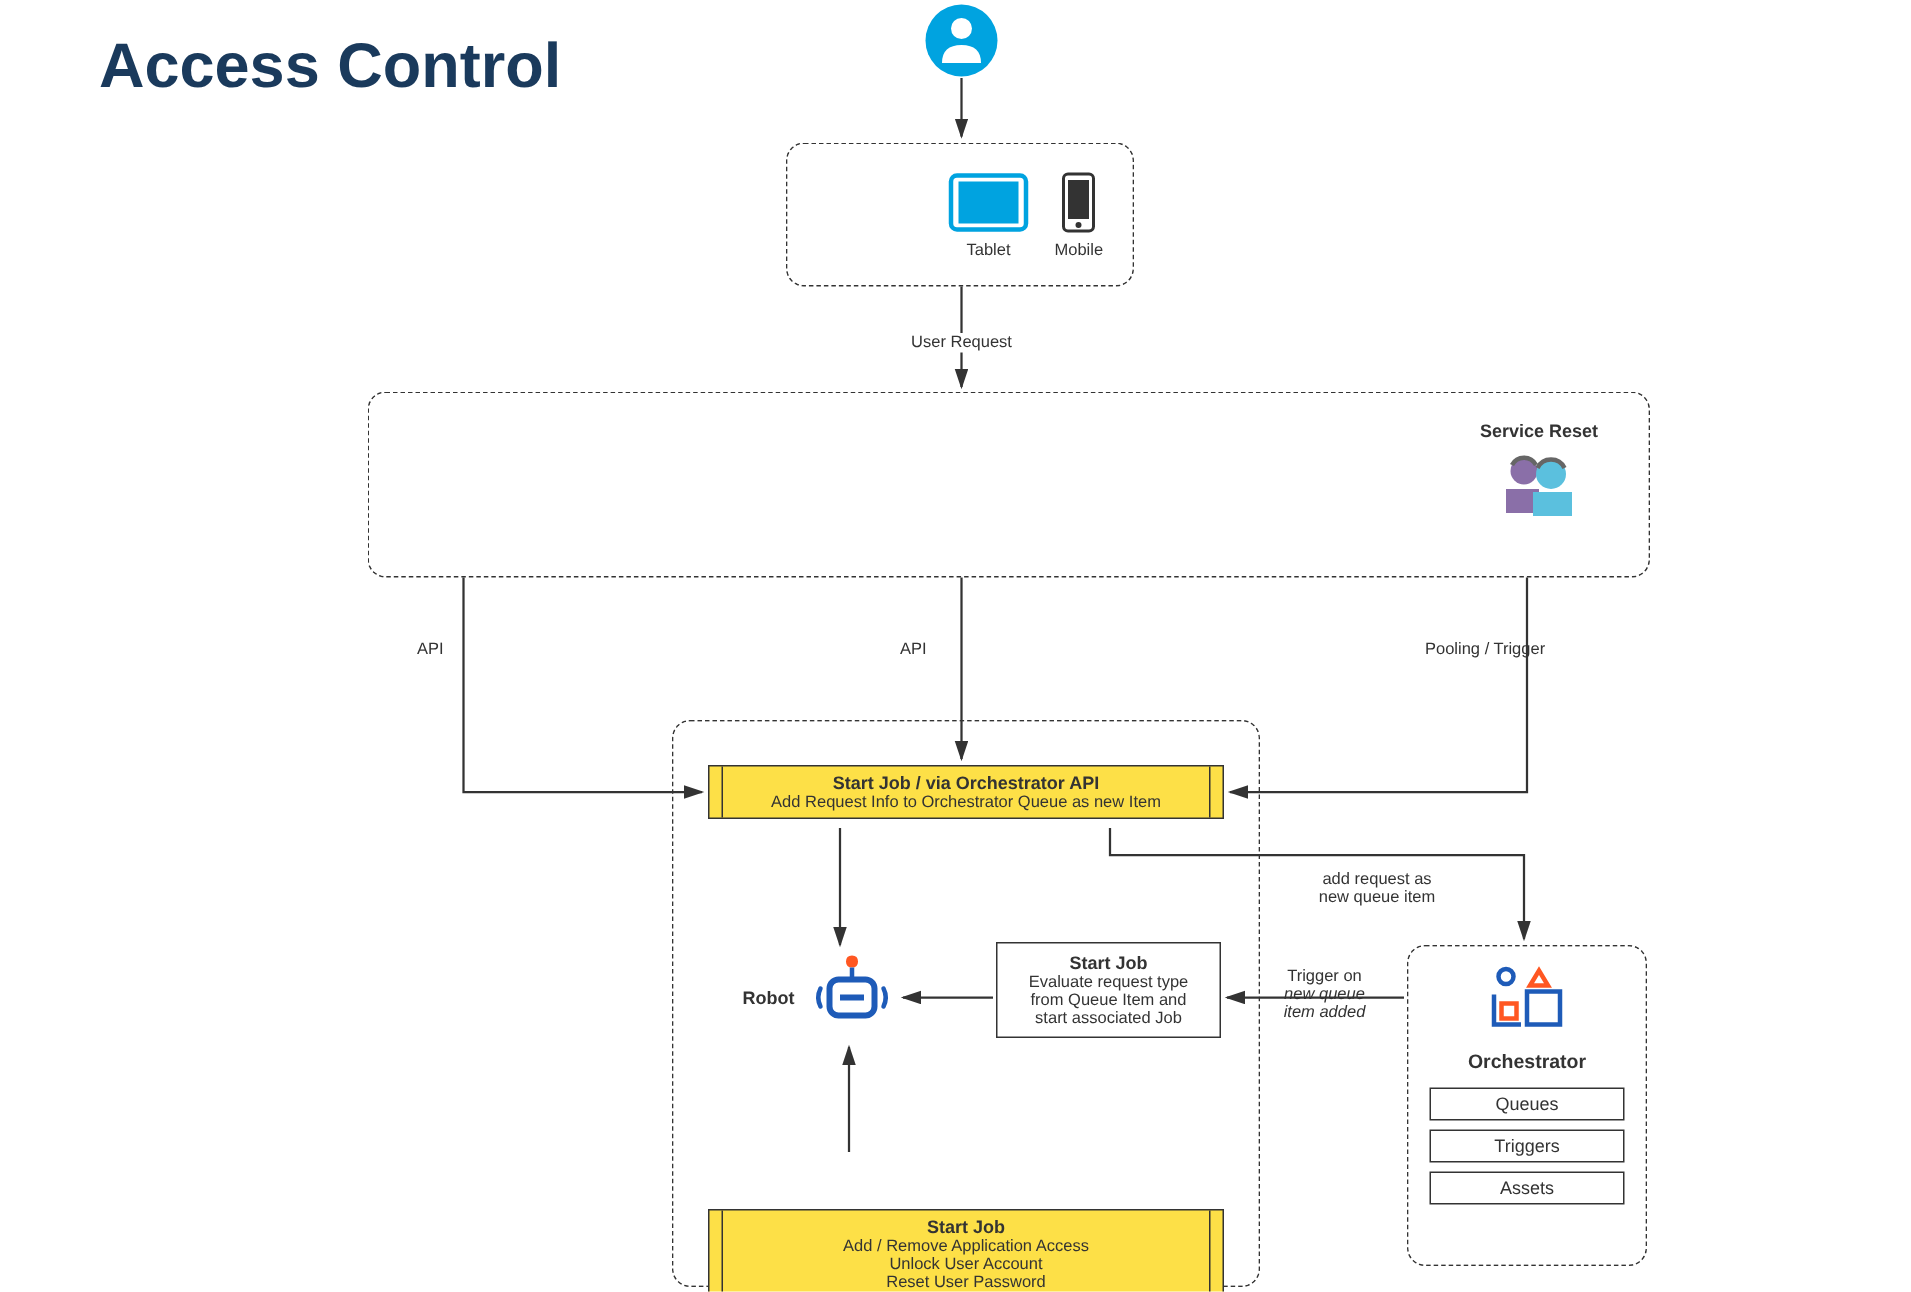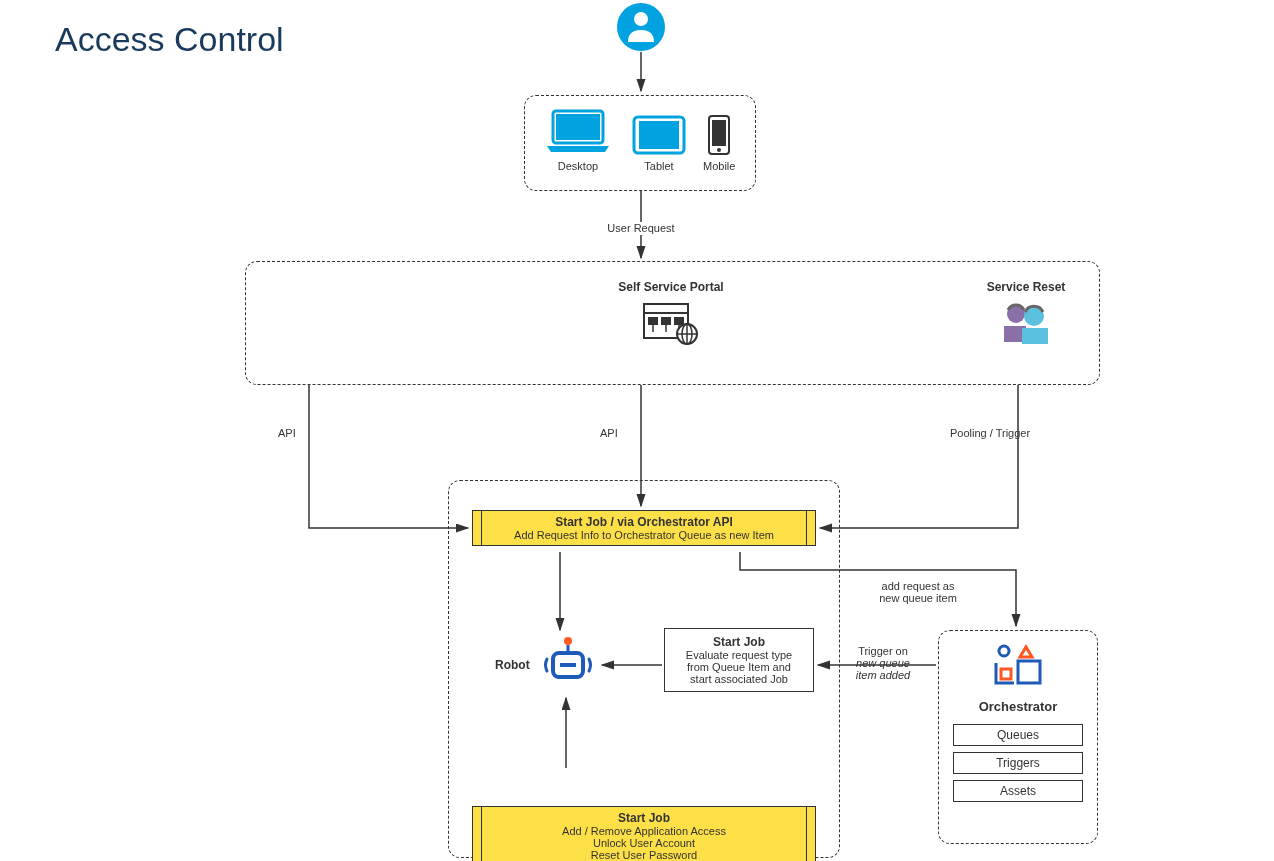--- a/index.html
+++ b/index.html
@@ -8,24 +8,24 @@
     padding: 0;
     font-family: Arial, Helvetica, sans-serif;
     background: #fff;
     width: 1274px;
     height: 861px;
     position: relative;
   }
   .title {
     position: absolute;
     top: 20px;
-    left: 55px;
-    font-size: 34px;
+    left: 66px;
+    font-size: 42px;
     color: #1a3a5c;
-    font-weight: 400;
+    font-weight: 700;
   }
   .abs { position: absolute; }
   .dashed-box {
     border: 1.5px dashed #333;
     border-radius: 12px;
     background: transparent;
   }
   .solid-box {
     border: 1px solid #333;
     background: #fff;
@@ -63,28 +63,20 @@
 <div class="title">Access Control</div>
 
 <svg class="abs" style="left:616px; top:2px;" width="50" height="50" viewBox="0 0 50 50">
   <circle cx="25" cy="25" r="24" fill="#00a3e0"></circle>
   <circle cx="25" cy="17" r="7" fill="#fff"></circle>
   <path d="M12 40 Q12 28 25 28 Q38 28 38 40 Z" fill="#fff"></path>
 </svg>
 
 <div class="abs dashed-box" style="left:524px; top:95px; width:232px; height:96px;">
 
-  <div class="abs" style="left:18px; top:10px; text-align:center;">
-    <svg width="70" height="50" viewBox="0 0 70 50">
-      <rect x="10" y="5" width="50" height="32" rx="3" fill="none" stroke="#00a3e0" stroke-width="3"></rect>
-      <rect x="13" y="8" width="44" height="26" fill="#00a3e0"></rect>
-      <path d="M4 40 L66 40 L62 46 L8 46 Z" fill="#00a3e0"></path>
-    </svg>
-    <div class="label small">Desktop</div>
-  </div>
 
   <div class="abs" style="left:106px; top:18px; text-align:center;">
     <svg width="56" height="42" viewBox="0 0 56 42">
       <rect x="3" y="3" width="50" height="36" rx="4" fill="none" stroke="#00a3e0" stroke-width="3"></rect>
       <rect x="8" y="7" width="40" height="28" fill="#00a3e0"></rect>
     </svg>
     <div class="label small">Tablet</div>
   </div>
 
   <div class="abs" style="left:178px; top:18px; text-align:center;">
@@ -95,37 +87,20 @@
     </svg>
     <div class="label small">Mobile</div>
   </div>
 </div>
 
 <div class="abs label small" style="left:596px; top:222px; width:90px;">User Request</div>
 
 <div class="abs dashed-box" style="left:245px; top:261px; width:855px; height:124px;">
 
 
-  <div class="abs center" style="left:335px; top:18px; width:180px;">
-    <div class="label label-bold">Self Service Portal</div>
-    <svg width="58" height="44" viewBox="0 0 58 44" style="margin-top:8px;">
-      <rect x="2" y="2" width="44" height="34" fill="none" stroke="#333" stroke-width="2"></rect>
-      <line x1="2" y1="11" x2="46" y2="11" stroke="#333" stroke-width="2"></line>
-      <rect x="6" y="15" width="10" height="8" fill="#333"></rect>
-      <rect x="19" y="15" width="10" height="8" fill="#333"></rect>
-      <rect x="32" y="15" width="10" height="8" fill="#333"></rect>
-      <line x1="11" y1="23" x2="11" y2="30" stroke="#333" stroke-width="1.5"></line>
-      <line x1="24" y1="23" x2="24" y2="30" stroke="#333" stroke-width="1.5"></line>
-      <line x1="37" y1="23" x2="37" y2="30" stroke="#333" stroke-width="1.5"></line>
-      <circle cx="45" cy="32" r="10" fill="#fff" stroke="#333" stroke-width="2"></circle>
-      <line x1="35" y1="32" x2="55" y2="32" stroke="#333" stroke-width="1.5"></line>
-      <line x1="45" y1="22" x2="45" y2="42" stroke="#333" stroke-width="1.5"></line>
-      <ellipse cx="45" cy="32" rx="5" ry="10" fill="none" stroke="#333" stroke-width="1.5"></ellipse>
-    </svg>
-  </div>
 
   <div class="abs center" style="left:710px; top:18px; width:140px;">
     <div class="label label-bold">Service Reset</div>
     <svg width="60" height="46" viewBox="0 0 60 46" style="margin-top:6px;">
       <circle cx="20" cy="14" r="9" fill="#8a6fa8"></circle>
       <path d="M12 10 A9 9 0 0 1 28 10" fill="none" stroke="#666" stroke-width="3"></path>
       <rect x="8" y="26" width="22" height="16" fill="#8a6fa8"></rect>
       <circle cx="38" cy="16" r="10" fill="#5bc0de"></circle>
       <path d="M29 12 A10 10 0 0 1 47 12" fill="none" stroke="#666" stroke-width="3"></path>
       <rect x="26" y="28" width="26" height="16" fill="#5bc0de"></rect>

